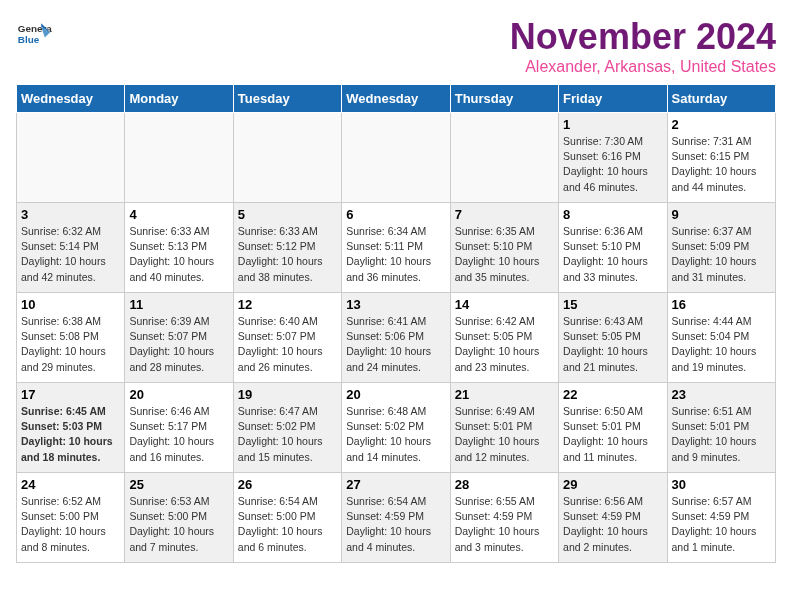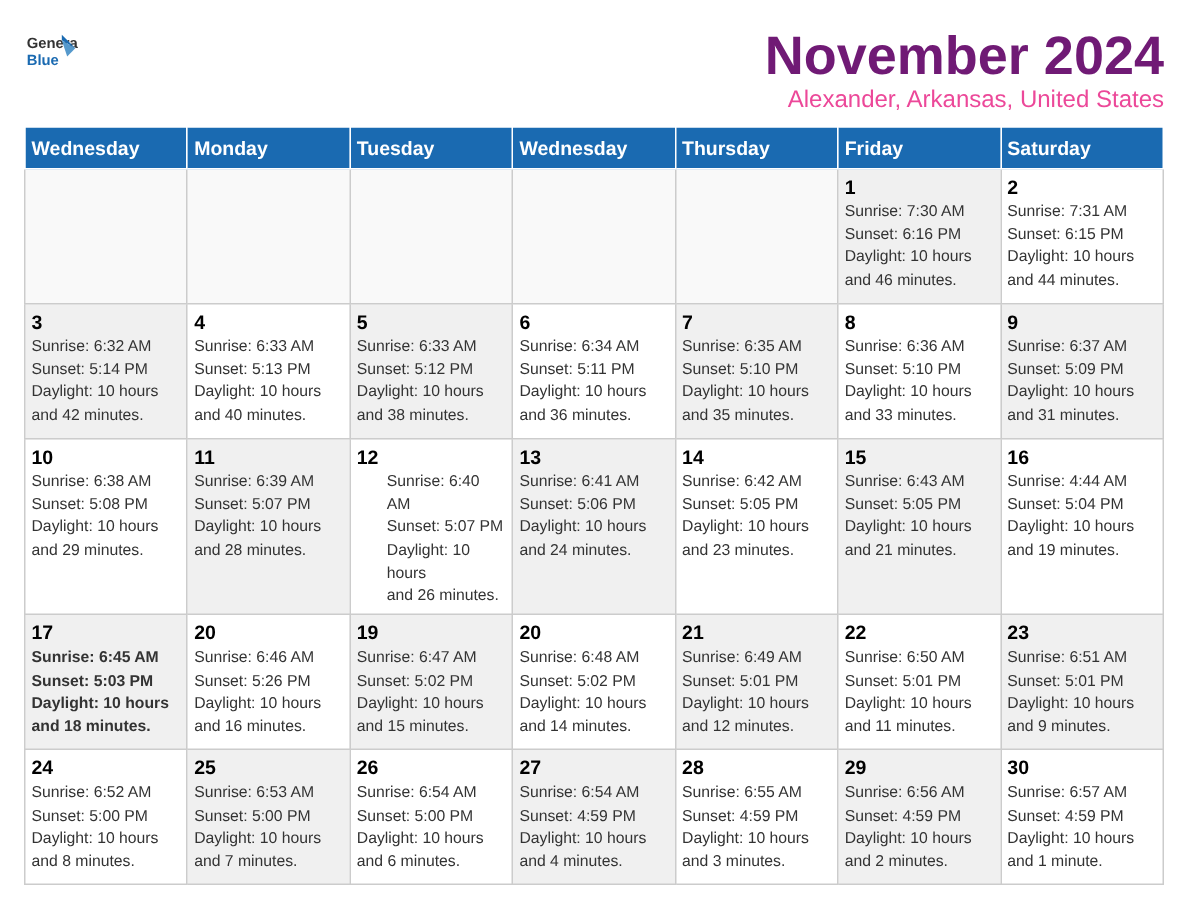--- a/index.html
+++ b/index.html
@@ -189,21 +189,21 @@
         </td>
         <td class="shaded">
           <div class="day-number">11</div>
           <div class="day-info" style="white-space: pre-line;">Sunrise: 6:39 AM
 Sunset: 5:07 PM
 Daylight: 10 hours
 and 28 minutes.</div>
         </td>
         <td>
           <div class="day-number">12</div>
-          <div class="day-info" style="white-space: pre-line; margin-left: 20px;">Sunrise: 6:40 AM
+          <div class="day-info" style="white-space: pre-line;">Sunrise: 6:40 AM
 Sunset: 5:07 PM
 Daylight: 10 hours
 and 26 minutes.</div>
         </td>
         <td class="shaded">
           <div class="day-number">13</div>
           <div class="day-info" style="white-space: pre-line;">Sunrise: 6:41 AM
 Sunset: 5:06 PM
 Daylight: 10 hours
 and 24 minutes.</div>
@@ -234,21 +234,21 @@
         <td class="shaded">
           <div class="day-number">17</div>
           <div class="day-info" style="white-space: pre-line; font-weight: bold;">Sunrise: 6:45 AM
 Sunset: 5:03 PM
 Daylight: 10 hours
 and 18 minutes.</div>
         </td>
         <td>
           <div class="day-number">20</div>
           <div class="day-info" style="white-space: pre-line;">Sunrise: 6:46 AM
-Sunset: 5:26 PM
+Sunset: 5:17 PM
 Daylight: 10 hours
 and 16 minutes.</div>
         </td>
         <td class="shaded">
           <div class="day-number">19</div>
           <div class="day-info" style="white-space: pre-line;">Sunrise: 6:47 AM
 Sunset: 5:02 PM
 Daylight: 10 hours
 and 15 minutes.</div>
         </td>

